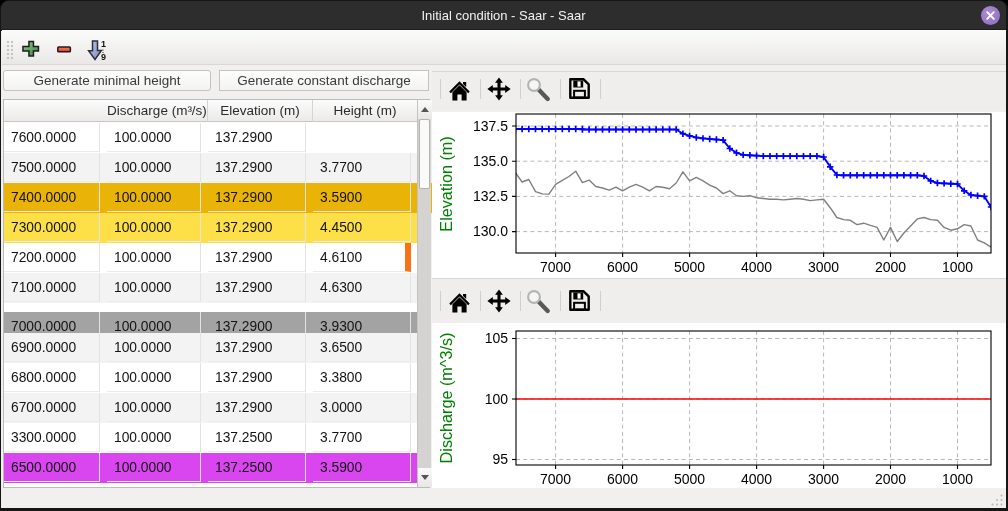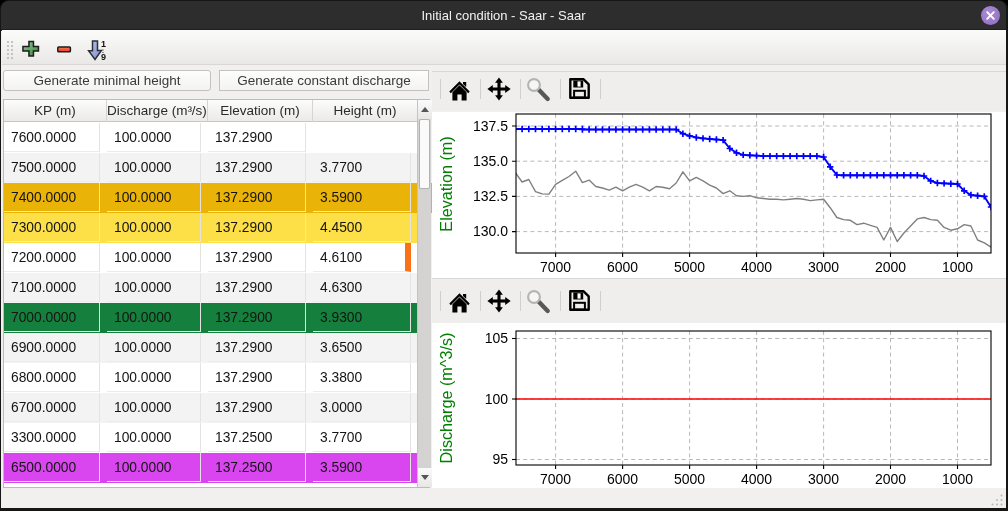--- a/index.html
+++ b/index.html
@@ -53,21 +53,20 @@
           <circle cx="101" cy="20" r="0.6"></circle>
           <circle cx="101" cy="22.5" r="0.6"></circle>
         </g>
     </svg>
   </div>
 
   <div style="position:absolute;left:2px;top:69px;width:208px;height:21px;background:linear-gradient(#fdfdfd,#f4f3f2);border:1px solid #c3c2c1;border-radius:3px;text-align:center;line-height:19px;font-size:13.5px;color:#3a3a3a">Generate minimal height</div>
   <div style="position:absolute;left:218px;top:69px;width:210px;height:21px;background:linear-gradient(#fdfdfd,#f4f3f2);border:1px solid #c3c2c1;border-radius:0;text-align:center;line-height:19px;font-size:13.5px;color:#3a3a3a">Generate constant discharge</div>
 <div style="position:absolute;left:2px;top:98px;width:427px;height:389px;border:1px solid #bcbbba;background:#fff">
 <div style="position:absolute;left:0;top:0;width:413px;height:22px;background:linear-gradient(#fcfcfc,#ebeae9);border-bottom:1px solid #c8c7c6">
-<div style="position:absolute;left:0px;top:0;width:103px;height:22px;line-height:22px;text-align:center;font-size:13.5px;color:#2b2b2b;border-right:1px solid #d5d4d3">KP (m)</div>
 <div style="position:absolute;left:103px;top:0;width:101px;height:22px;line-height:22px;text-align:center;font-size:13.5px;color:#2b2b2b;border-right:1px solid #d5d4d3">Discharge (m³/s)</div>
 <div style="position:absolute;left:204px;top:0;width:105px;height:22px;line-height:22px;text-align:center;font-size:13.5px;color:#2b2b2b;border-right:1px solid #d5d4d3">Elevation (m)</div>
 <div style="position:absolute;left:309px;top:0;width:105px;height:22px;line-height:22px;text-align:center;font-size:13.5px;color:#2b2b2b;border-right:1px solid #d5d4d3">Height (m)</div>
 </div>
 <div style="position:absolute;left:0;top:23px;width:413px;height:30px;background:#ffffff">
 <div style="position:absolute;left:0px;top:0;width:96px;height:29px;line-height:29px;padding-left:7px;font-size:13.8px;color:#141414;border-right:1px solid #e4e3e2;border-bottom:1px solid #ecebea">7600.0000</div>
 <div style="position:absolute;left:103px;top:0;width:94px;height:29px;line-height:29px;padding-left:7px;font-size:13.8px;color:#141414;border-right:1px solid #e4e3e2;border-bottom:1px solid #ecebea">100.0000</div>
 <div style="position:absolute;left:204px;top:0;width:98px;height:29px;line-height:29px;padding-left:7px;font-size:13.8px;color:#141414;border-right:1px solid #e4e3e2;border-bottom:1px solid #ecebea">137.2900</div>
 </div>
 <div style="position:absolute;left:0;top:53px;width:413px;height:30px;background:#f4f3f3">
@@ -93,21 +92,21 @@
 <div style="position:absolute;left:103px;top:0;width:94px;height:29px;line-height:29px;padding-left:7px;font-size:13.8px;color:#141414;border-right:1px solid #e4e3e2;border-bottom:1px solid #ecebea">100.0000</div>
 <div style="position:absolute;left:204px;top:0;width:98px;height:29px;line-height:29px;padding-left:7px;font-size:13.8px;color:#141414;border-right:1px solid #e4e3e2;border-bottom:1px solid #ecebea">137.2900</div>
 <div style="position:absolute;left:309px;top:0;width:98px;height:29px;line-height:29px;padding-left:7px;font-size:13.8px;color:#141414;border-right:6px solid #f97316;border-bottom:1px solid #ecebea">4.6100</div>
 </div>
 <div style="position:absolute;left:0;top:173px;width:413px;height:30px;background:#f4f3f3">
 <div style="position:absolute;left:0px;top:0;width:96px;height:29px;line-height:29px;padding-left:7px;font-size:13.8px;color:#141414;border-right:1px solid #e4e3e2;border-bottom:1px solid #ecebea">7100.0000</div>
 <div style="position:absolute;left:103px;top:0;width:94px;height:29px;line-height:29px;padding-left:7px;font-size:13.8px;color:#141414;border-right:1px solid #e4e3e2;border-bottom:1px solid #ecebea">100.0000</div>
 <div style="position:absolute;left:204px;top:0;width:98px;height:29px;line-height:29px;padding-left:7px;font-size:13.8px;color:#141414;border-right:1px solid #e4e3e2;border-bottom:1px solid #ecebea">137.2900</div>
 <div style="position:absolute;left:309px;top:0;width:98px;height:29px;line-height:29px;padding-left:7px;font-size:13.8px;color:#141414;border-right:1px solid #e4e3e2;border-bottom:1px solid #ecebea">4.6300</div>
 </div>
-<div style="position:absolute;left:0;top:203px;width:413px;height:30px;background:#15803d">
+<div style="position:absolute;left:0;top:212px;width:413px;height:30px;background:#a3a3a3">
 <div style="position:absolute;left:0px;top:0;width:96px;height:29px;line-height:29px;padding-left:7px;font-size:13.8px;color:#141414;border-right:1px solid #e4e3e2;border-bottom:1px solid #ecebea">7000.0000</div>
 <div style="position:absolute;left:103px;top:0;width:94px;height:29px;line-height:29px;padding-left:7px;font-size:13.8px;color:#141414;border-right:1px solid #e4e3e2;border-bottom:1px solid #ecebea">100.0000</div>
 <div style="position:absolute;left:204px;top:0;width:98px;height:29px;line-height:29px;padding-left:7px;font-size:13.8px;color:#141414;border-right:1px solid #e4e3e2;border-bottom:1px solid #ecebea">137.2900</div>
 <div style="position:absolute;left:309px;top:0;width:98px;height:29px;line-height:29px;padding-left:7px;font-size:13.8px;color:#141414;border-right:1px solid #e4e3e2;border-bottom:1px solid #ecebea">3.9300</div>
 </div>
 <div style="position:absolute;left:0;top:233px;width:413px;height:30px;background:#f4f3f3">
 <div style="position:absolute;left:0px;top:0;width:96px;height:29px;line-height:29px;padding-left:7px;font-size:13.8px;color:#141414;border-right:1px solid #e4e3e2;border-bottom:1px solid #ecebea">6900.0000</div>
 <div style="position:absolute;left:103px;top:0;width:94px;height:29px;line-height:29px;padding-left:7px;font-size:13.8px;color:#141414;border-right:1px solid #e4e3e2;border-bottom:1px solid #ecebea">100.0000</div>
 <div style="position:absolute;left:204px;top:0;width:98px;height:29px;line-height:29px;padding-left:7px;font-size:13.8px;color:#141414;border-right:1px solid #e4e3e2;border-bottom:1px solid #ecebea">137.2900</div>
 <div style="position:absolute;left:309px;top:0;width:98px;height:29px;line-height:29px;padding-left:7px;font-size:13.8px;color:#141414;border-right:1px solid #e4e3e2;border-bottom:1px solid #ecebea">3.6500</div>

